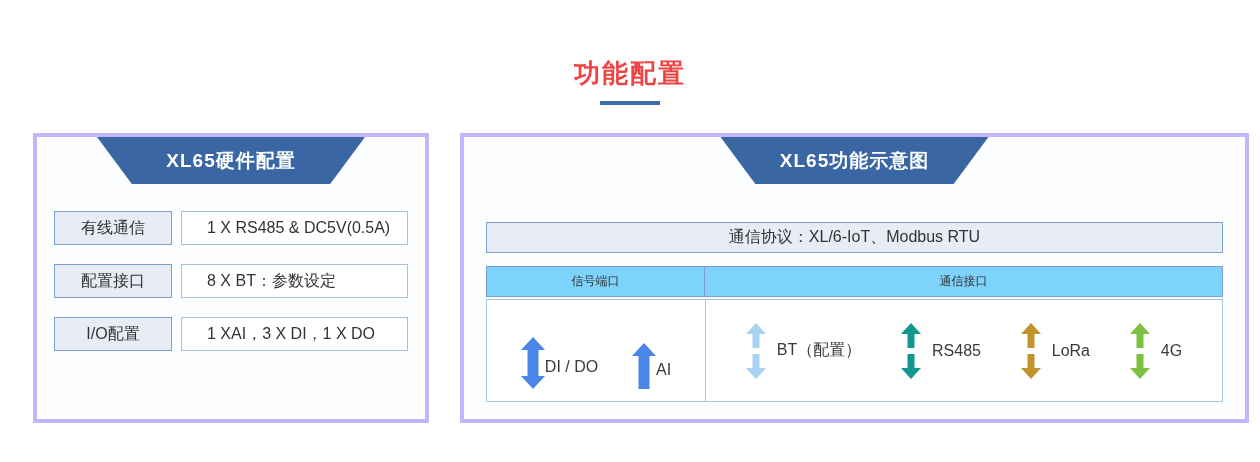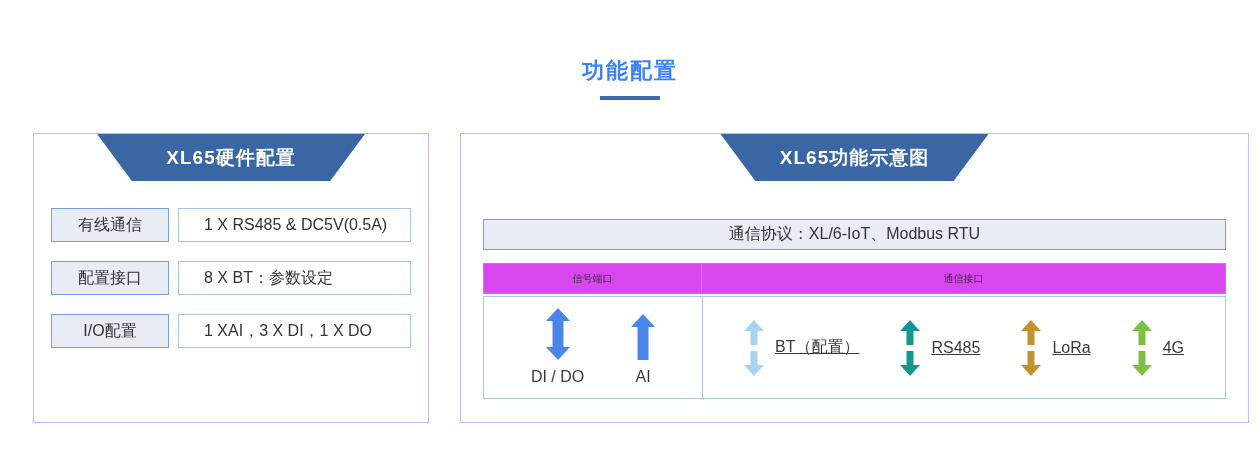--- a/index.html
+++ b/index.html
@@ -13,38 +13,38 @@
   }
 
   
   .title-wrap {
     position: absolute;
     top: 56px; left: 0;
     width: 100%;
     text-align: center;
   }
   .page-title {
-    font-size: 22px;
+    font-size: 26px;
     font-weight: bold;
-    color: #3b82f6;
+    color: #ef4444;
     letter-spacing: 2px;
   }
   .title-underline {
     width: 60px; height: 4px;
     background: #3d6cab;
     margin: 10px auto 0 auto;
   }
 
   
   .panel {
     position: absolute;
     top: 133px;
     height: 290px;
     background: #fdfeff;
-    border: 1px solid #c4b5fd;
+    border: 4px solid #c4b5fd;
   }
   .panel-left  { left: 33px;  width: 396px; }
   .panel-right { left: 460px; width: 789px; }
 
   .banner {
     position: absolute;
     top: 0; left: 50%;
     transform: translateX(-50%);
     width: 268px; height: 47px;
     background: #3a67a3;
@@ -90,24 +90,24 @@
     display: flex; align-items: center; justify-content: center;
     font-size: 16px;
     margin-top: 8px;
   }
   .func-table {
     position: absolute;
     top: 129px; left: 22px; right: 22px;
   }
   .table-head { display: flex; height: 31px; }
   .head-cell {
-    background: #d946ef;
+    background: #7dd3fc;
     border: 1px solid #7d9ed2;
     display: flex; align-items: center; justify-content: center;
-    font-size: 10px;
+    font-size: 12px;
   }
   .head-cell-signal { width: 219px; }
   .head-cell-comm   { flex: 1; border-left: none; }
 
   .table-body {
     display: flex;
     height: 103px;
     margin-top: 2px;
     border: 1px solid #a9c6e8;
     background: #ffffff;
@@ -116,24 +116,24 @@
     width: 219px;
     border-right: 1px solid #a9c6e8;
     display: flex; justify-content: space-evenly; align-items: flex-end;
     padding-bottom: 12px;
   }
   .body-cell-comm {
     flex: 1;
     display: flex; justify-content: space-evenly; align-items: center;
   }
 
-  .signal-group { display: flex; flex-direction: column; align-items: center; }
+  .signal-group { display: flex; flex-direction: row; align-items: center; }
   .signal-group .lbl { margin-top: 8px; font-size: 16px; color: #3a3a3a; }
   .comm-group { display: flex; align-items: center; gap: 11px; }
-  .comm-group .lbl { font-size: 16px; color: #3a3a3a; text-decoration: underline; }
+  .comm-group .lbl { font-size: 16px; color: #3a3a3a; }
 
   .c-blue      { color: #4a86e8; }
   .c-lightblue { color: #a6d4f0; }
   .c-teal      { color: #12988e; }
   .c-ochre     { color: #c2922e; }
   .c-green     { color: #7cc142; }
   svg { display: block; }
 </style>
 </head>
 <body>

